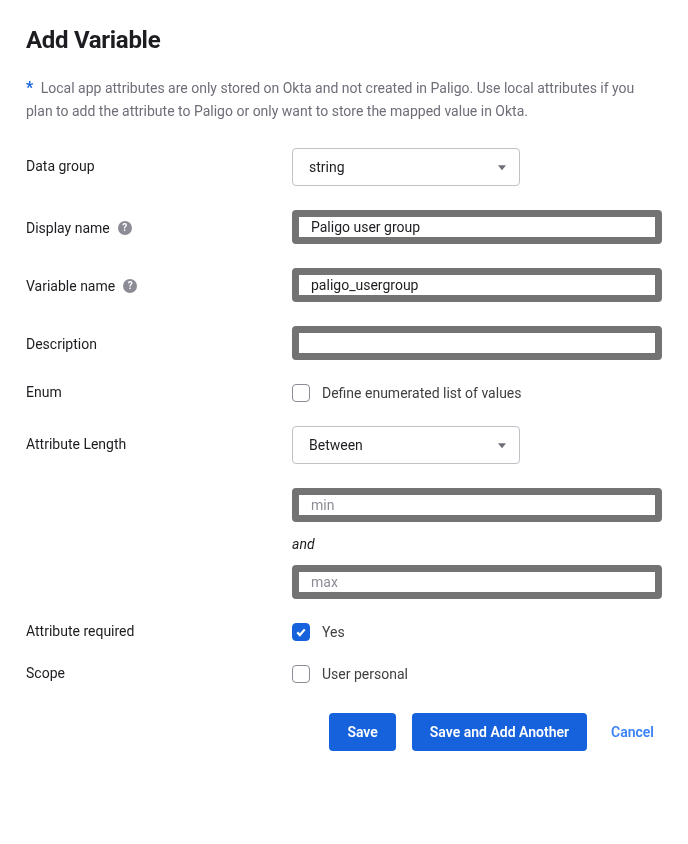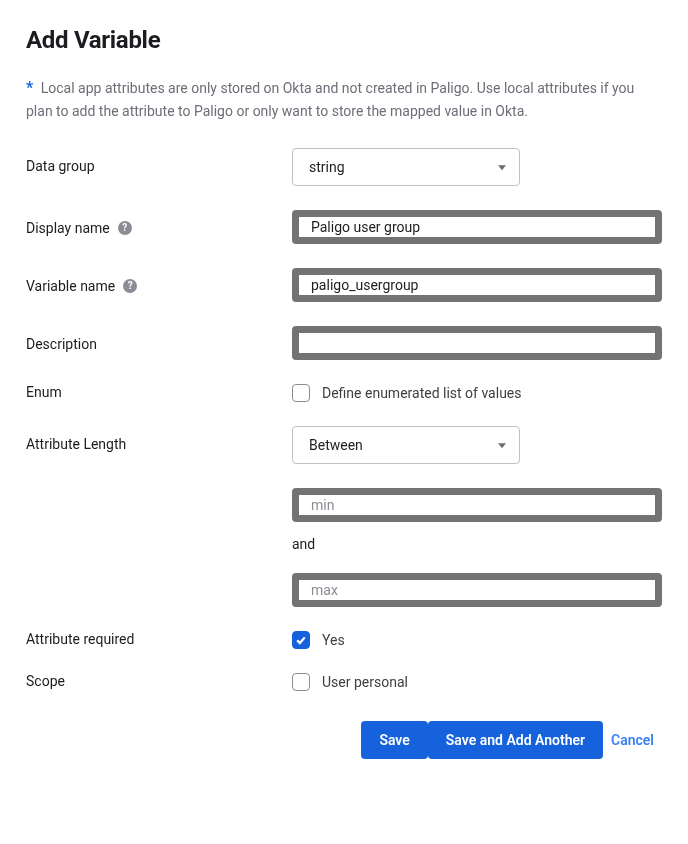--- a/index.html
+++ b/index.html
@@ -34,21 +34,22 @@
     }
     .form-row {
       display: flex;
       align-items: flex-start;
       margin-bottom: 24px;
     }
     .form-row.compact {
       margin-bottom: 12px;
     }
     .form-row.andword {
-      margin-bottom: 20px;
+      margin-bottom: 12px;
+      font-style: italic;
     }
     .form-label {
       width: 266px;
       flex: 0 0 266px;
       font-size: 14px;
       color: #1d1d21;
       padding-top: 10px;
       display: flex;
       align-items: center;
       gap: 8px;
@@ -155,21 +156,21 @@
       color: #404040;
     }
     .and-word {
       font-size: 14px;
       color: #1d1d21;
     }
     .footer-actions {
       display: flex;
       justify-content: flex-end;
       align-items: center;
-      gap: 0;
+      gap: 16px;
       margin-top: 30px;
     }
     .btn {
       font-family: inherit;
       font-size: 14px;
       font-weight: 600;
       border-radius: 4px;
       cursor: pointer;
       border: none;
       padding: 11px 18px;

